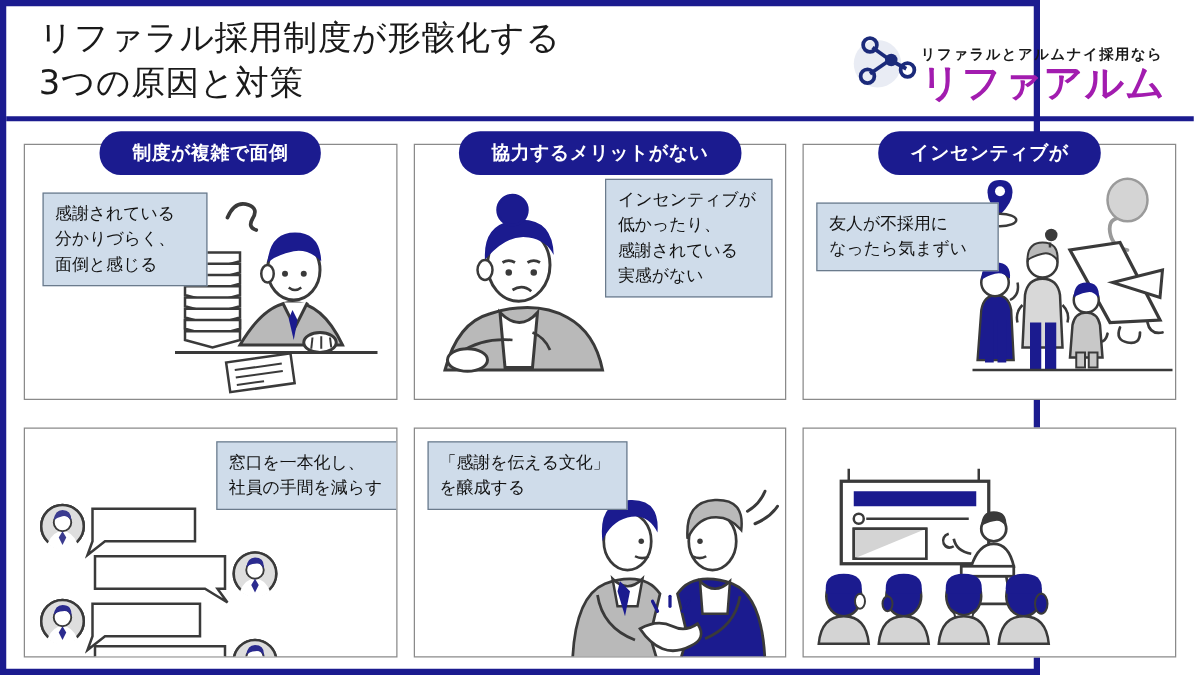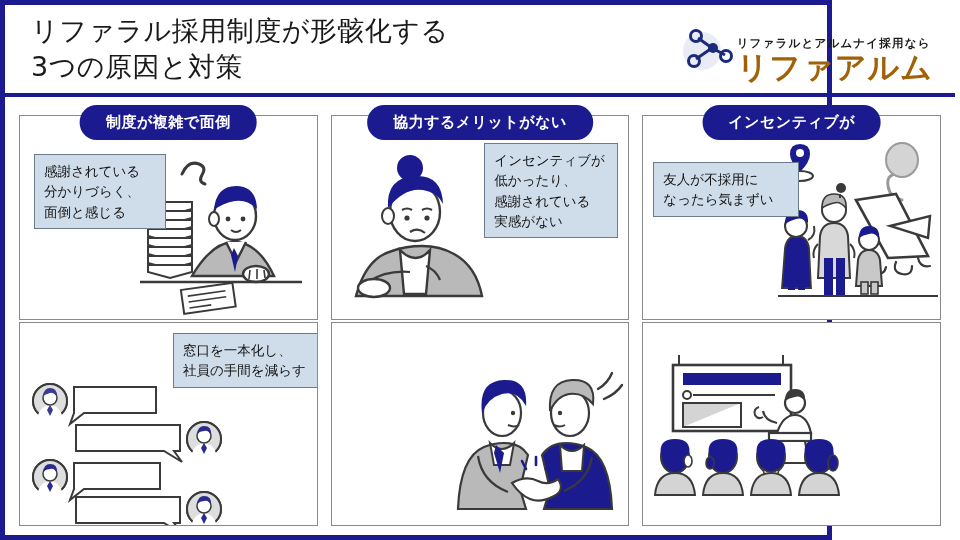--- a/index.html
+++ b/index.html
@@ -19,27 +19,27 @@
     display:flex;align-items:center;justify-content:space-between;
   }
   .title{
     margin-left:26px;color:#1a1a1a;font-size:27px;line-height:1.32;
     font-weight:400;letter-spacing:.5px;white-space:pre-line;
   }
   .logo{display:flex;align-items:center;margin-right:22px;}
   .logo-mark{position:relative;width:52px;height:52px;flex:0 0 auto;}
   .logo-text{display:flex;flex-direction:column;justify-content:center;margin-left:4px;margin-top:20px;}
   .logo-tag{font-size:11.5px;color:#1a1a1a;font-weight:700;letter-spacing:1.2px;margin-bottom:1px;}
-  .logo-name{font-size:31px;color:#a16207;font-weight:700;letter-spacing:1px;line-height:1;}
+  .logo-name{font-size:31px;color:#a21caf;font-weight:700;letter-spacing:1px;line-height:1;}
   
   .columns{
     position:absolute;left:0;top:92px;width:950px;height:439px;
     display:flex;gap:13px;padding:18px 14px 10px 14px;box-sizing:border-box;
   }
-  .col{flex:1 1 0;position:relative;display:flex;flex-direction:column;gap:2px;justify-content:space-between;}
+  .col{flex:1 1 0;position:relative;display:flex;flex-direction:column;gap:22px;justify-content:space-between;}
   .pill{
     position:absolute;left:50%;transform:translateX(-50%);top:-10px;z-index:5;
     background:#1b1b8f;color:#ffffff;border-radius:17px;
     font-size:15px;font-weight:700;letter-spacing:.5px;
     padding:8px 26px;white-space:nowrap;
   }
   .panel{
     position:relative;border:1.5px solid #8a8a8a;background:#fff;
     box-sizing:border-box;overflow:hidden;
   }
@@ -218,20 +218,22 @@
             <circle cx="89" cy="72" r="2.6" fill="#3a3a3a"></circle>
             <path d="M72 86 q8 -5 15 1" stroke="#3a3a3a" stroke-width="2.2" fill="none"></path>
             <path d="M30 136 q18 -12 42 -10" stroke="#3a3a3a" stroke-width="2.2" fill="none"></path>
             <ellipse cx="36" cy="142" rx="16" ry="9" fill="#ffffff" stroke="#3a3a3a" stroke-width="2.4"></ellipse>
             <path d="M88 120 q10 4 14 14" stroke="#3a3a3a" stroke-width="2.2" fill="none"></path>
           </svg>
         </div>
       </div>
 
       <div class="panel panel-bottom">
+        <div class="callout" style="left:10px;top:10px;width:160px;">「感謝を伝える文化」
+を醸成する</div>
 
         <div class="art" style="left:108px;top:38px;">
           <svg width="190" height="150" viewBox="0 0 190 150">
 
             <path d="M18 148 q2 -52 26 -62 q10 -4 20 -4 q16 0 24 12 l-8 34 l6 20 z" fill="#b9b9b9" stroke="#3a3a3a" stroke-width="2.2"></path>
             <path d="M50 82 q12 12 24 0 l-4 22 h-16z" fill="#ffffff" stroke="#3a3a3a" stroke-width="2"></path>
             <path d="M56 84 l8 8 -4 20 -6 -20z" fill="#1b1b8f"></path>
             <ellipse cx="62" cy="52" rx="19" ry="23" fill="#ffffff" stroke="#3a3a3a" stroke-width="2.2"></ellipse>
             <path d="M42 52 q-4 -32 22 -33 q24 -1 22 26 q-8 -16 -24 -12 q-14 4 -20 19z" fill="#1b1b8f"></path>
             <circle cx="73" cy="52" r="2.2" fill="#3a3a3a"></circle>

